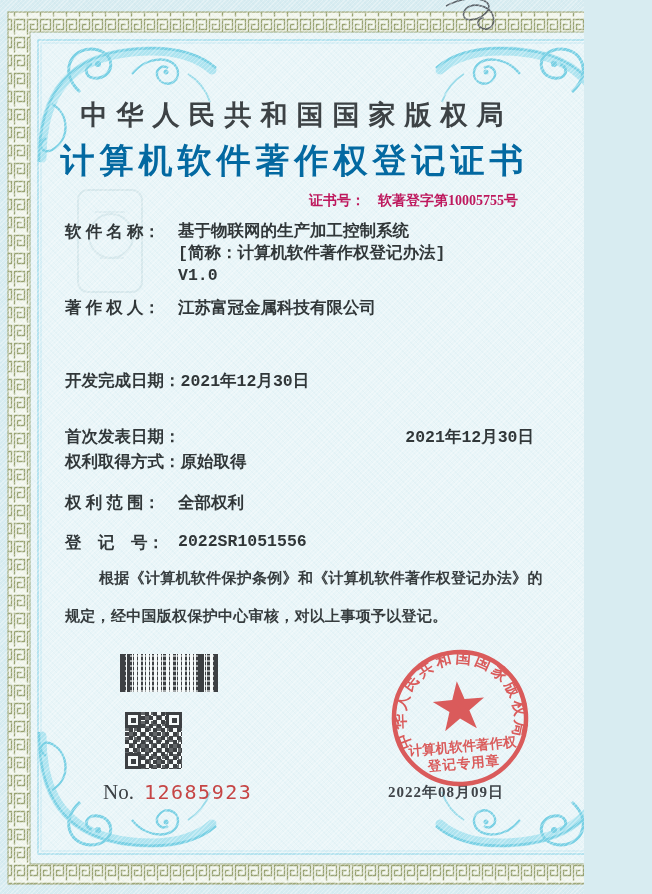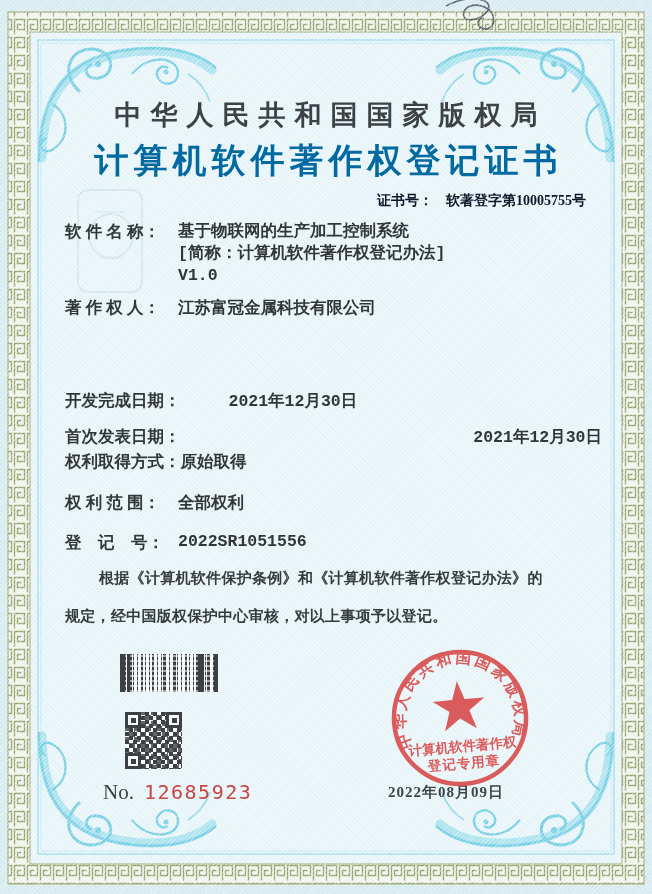--- a/index.html
+++ b/index.html
@@ -1,21 +1,21 @@
 <!DOCTYPE html>
 <html><head>
 <meta charset="utf-8">
 <style>
   * { margin:0; padding:0; box-sizing:border-box; }
   body {
     font-family: "Liberation Serif", "DejaVu Serif", serif;
     background:#d8ecf1;
   }
   .page {
-    position:relative; width:652px; height:894px;
+    position:relative; width:584px; height:894px;
     background:#d8ecf1; overflow:hidden;
   }
   .deco { position:absolute; inset:0; z-index:0; }
   .texture {
     position:absolute; inset:0; z-index:1; pointer-events:none;
     background:
       repeating-linear-gradient(135deg, rgba(255,255,255,.30) 0 1px, rgba(255,255,255,0) 1px 3px),
       repeating-linear-gradient(45deg, rgba(170,215,225,.10) 0 1px, rgba(255,255,255,0) 1px 4px);
   }
   .content { position:absolute; inset:0; z-index:2; color:#363c3e; }
@@ -25,21 +25,21 @@
     text-align:center; font-size:27px; font-weight:700;
     letter-spacing:9px; text-indent:9px; color:#3d4245;
   }
   .subtitle {
     position:absolute; top:138px; left:0; width:100%;
     text-align:center; font-size:34px; font-weight:700;
     letter-spacing:5px; text-indent:5px; color:#0369a1;
   }
   .certno {
     position:absolute; top:192px; right:66px;
-    font-size:14px; font-weight:700; color:#0f172a;
+    font-size:14px; font-weight:700; color:#be185d;
   }
   .certno .val { margin-left:13px; }
 
   .frow {
     position:absolute; left:65px; right:50px;
     display:flex; align-items:flex-start;
     font-size:16.5px; font-weight:700; color:#313739;
   }
   .flabel { flex:0 0 113px; white-space:pre; }
   .fvalue { font-weight:700;font-family:Liberation Mono, monospace; }
@@ -162,21 +162,21 @@
         <div class="vline">[简称：计算机软件著作权登记办法]</div>
         <div class="vline">V1.0</div>
       </span>
     </div>
 
     <div class="frow" style="top:297px;">
       <span class="flabel">著 作 权 人：</span>
       <span class="fvalue">江苏富冠金属科技有限公司</span>
     </div>
 
-    <div class="frow" style="top:390px;gap:48px;">
+    <div class="frow" style="top:370px;">
       <span class="flabel">开发完成日期：</span>
       <span class="fvalue">2021年12月30日</span>
     </div>
 
     <div class="frow" style="top:426px;justify-content:space-between;">
       <span class="flabel">首次发表日期：</span>
       <span class="fvalue">2021年12月30日</span>
     </div>
 
     <div class="frow" style="top:451px;">

